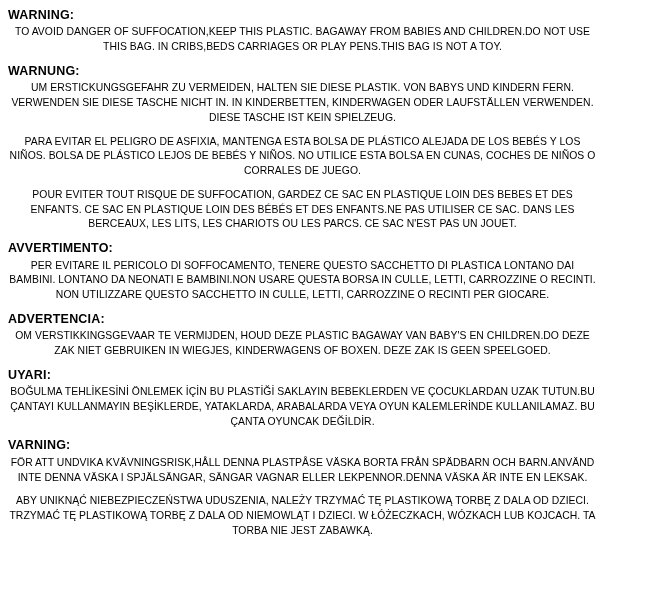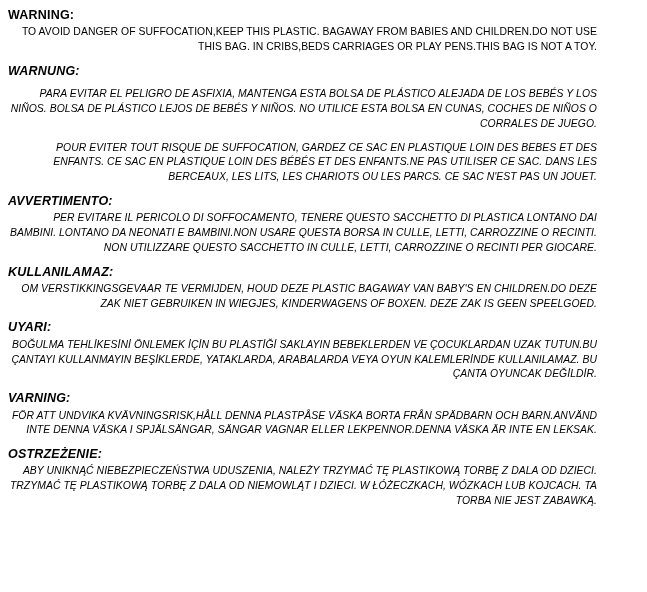--- a/index.html
+++ b/index.html
@@ -28,67 +28,67 @@
     font-weight: bold;
     letter-spacing: 0.2px;
     margin: 0 0 3px 0;
     line-height: 1.15;
   }
   .body-text {
     font-size: 10.4px;
     line-height: 1.42;
     letter-spacing: 0.05px;
     margin: 0;
-    text-align: right;
+    text-align: center;
     white-space: pre-line;
   }
   
   .block.first { margin-top: 2px; }
-  .block + .block { margin-top: 9px; font-style: italic; }
+  .block + .block { margin-top: 9px; }
 </style>
 </head>
 <body>
 
 <div id="sheet">
 
   <section class="block first">
     <h2 class="heading">WARNING:</h2>
     <p class="body-text">TO AVOID DANGER OF SUFFOCATION,KEEP THIS PLASTIC. BAGAWAY FROM BABIES AND CHILDREN.DO NOT USE THIS BAG. IN CRIBS,BEDS CARRIAGES OR PLAY PENS.THIS BAG IS NOT A TOY.</p>
   </section>
 
   <section class="block">
     <h2 class="heading">WARNUNG:</h2>
+    <p class="body-text">UM ERSTICKUNGSGEFAHR ZU VERMEIDEN, HALTEN SIE DIESE PLASTIK. VON BABYS UND KINDERN FERN. VERWENDEN SIE DIESE TASCHE NICHT IN. IN KINDERBETTEN, KINDERWAGEN ODER LAUFSTÄLLEN VERWENDEN. DIESE TASCHE IST KEIN SPIELZEUG.</p>
   </section>
 
   <section class="block">
     <p class="body-text">PARA EVITAR EL PELIGRO DE ASFIXIA, MANTENGA ESTA BOLSA DE PLÁSTICO ALEJADA DE LOS BEBÉS Y LOS NIÑOS. BOLSA DE PLÁSTICO LEJOS DE BEBÉS Y NIÑOS. NO UTILICE ESTA BOLSA EN CUNAS, COCHES DE NIÑOS O CORRALES DE JUEGO.</p>
   </section>
 
   <section class="block">
     <p class="body-text">POUR EVITER TOUT RISQUE DE SUFFOCATION, GARDEZ CE SAC EN PLASTIQUE LOIN DES BEBES ET DES ENFANTS. CE SAC EN PLASTIQUE LOIN DES BÉBÉS ET DES ENFANTS.NE PAS UTILISER CE SAC. DANS LES BERCEAUX, LES LITS, LES CHARIOTS OU LES PARCS. CE SAC N'EST PAS UN JOUET.</p>
   </section>
 
   <section class="block">
     <h2 class="heading">AVVERTIMENTO:</h2>
     <p class="body-text">PER EVITARE IL PERICOLO DI SOFFOCAMENTO, TENERE QUESTO SACCHETTO DI PLASTICA LONTANO DAI BAMBINI. LONTANO DA NEONATI E BAMBINI.NON USARE QUESTA BORSA IN CULLE, LETTI, CARROZZINE O RECINTI. NON UTILIZZARE QUESTO SACCHETTO IN CULLE, LETTI, CARROZZINE O RECINTI PER GIOCARE.</p>
   </section>
 
   <section class="block">
-    <h2 class="heading">KULLANILAMAZ:</h2>
+    <h2 class="heading">ADVERTENCIA:</h2>
     <p class="body-text">OM VERSTIKKINGSGEVAAR TE VERMIJDEN, HOUD DEZE PLASTIC BAGAWAY VAN BABY'S EN CHILDREN.DO DEZE ZAK NIET GEBRUIKEN IN WIEGJES, KINDERWAGENS OF BOXEN. DEZE ZAK IS GEEN SPEELGOED.</p>
   </section>
 
   <section class="block">
     <h2 class="heading">UYARI:</h2>
     <p class="body-text">BOĞULMA TEHLİKESİNİ ÖNLEMEK İÇİN BU PLASTİĞİ SAKLAYIN BEBEKLERDEN VE ÇOCUKLARDAN UZAK TUTUN.BU ÇANTAYI KULLANMAYIN BEŞİKLERDE, YATAKLARDA, ARABALARDA VEYA OYUN KALEMLERİNDE KULLANILAMAZ. BU ÇANTA OYUNCAK DEĞİLDİR.</p>
   </section>
 
   <section class="block">
     <h2 class="heading">VARNING:</h2>
     <p class="body-text">FÖR ATT UNDVIKA KVÄVNINGSRISK,HÅLL DENNA PLASTPÅSE VÄSKA BORTA FRÅN SPÄDBARN OCH BARN.ANVÄND INTE DENNA VÄSKA I SPJÄLSÄNGAR, SÄNGAR VAGNAR ELLER LEKPENNOR.DENNA VÄSKA ÄR INTE EN LEKSAK.</p>
   </section>
 
   <section class="block">
-    <h2 class="heading">OSTRZEŻENIE:</h2>
     <p class="body-text">ABY UNIKNĄĆ NIEBEZPIECZEŃSTWA UDUSZENIA, NALEŻY TRZYMAĆ TĘ PLASTIKOWĄ TORBĘ Z DALA OD DZIECI. TRZYMAĆ TĘ PLASTIKOWĄ TORBĘ Z DALA OD NIEMOWLĄT I DZIECI. W ŁÓŻECZKACH, WÓZKACH LUB KOJCACH. TA TORBA NIE JEST ZABAWKĄ.</p>
   </section>
 
 </div>
 
 </body></html>

